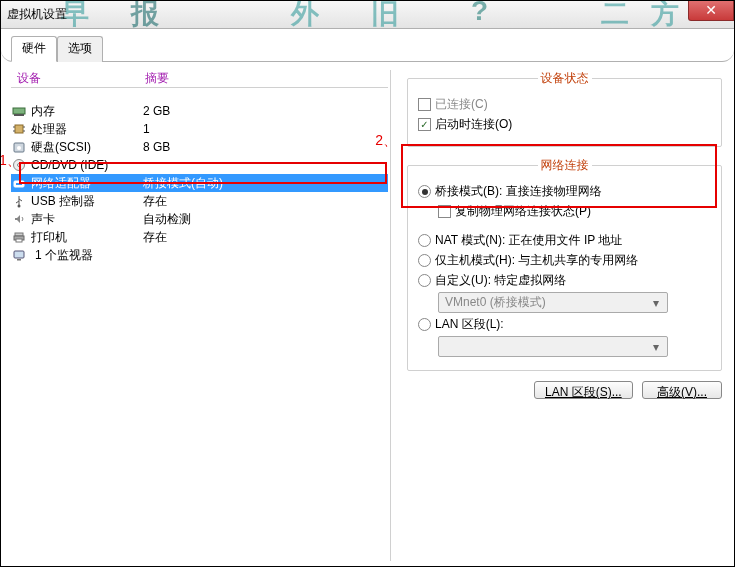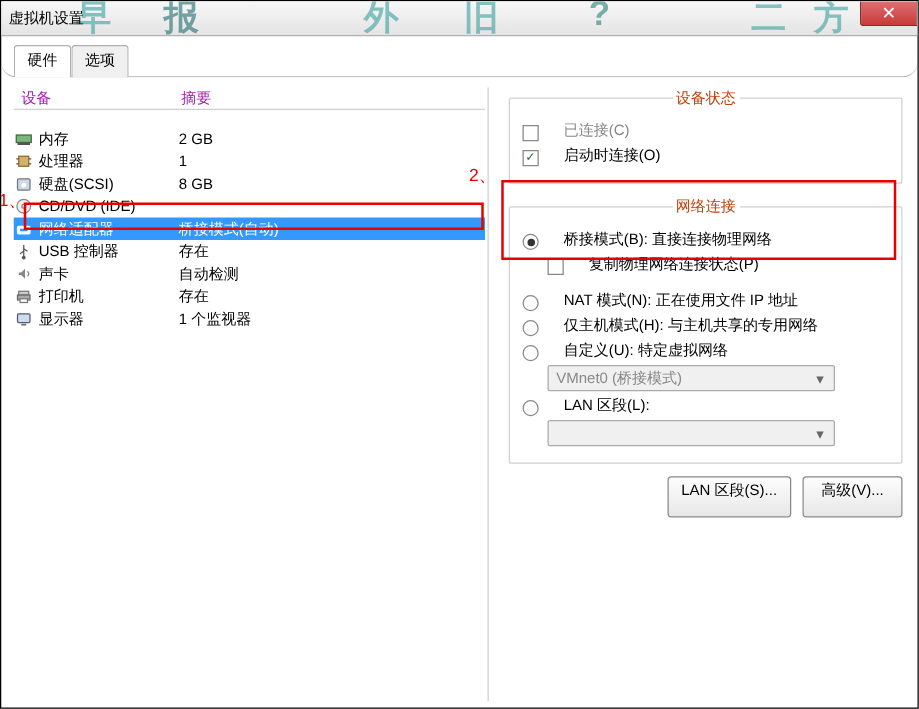--- a/index.html
+++ b/index.html
@@ -134,21 +134,21 @@
     font-size: 14px;
     pointer-events: none;
   }
   fieldset {
     border: 1px solid #d0d0d0;
     border-radius: 2px;
     margin: 0 0 10px 0;
     padding: 6px 10px 10px 10px;
   }
   legend { color: #c2410c; padding: 0 3px; text-align: center; }
-  .row { display: flex; align-items: flex-end; gap: 20px; margin: 3px 0; }
+  .row { display: flex; align-items: center; gap: 4px; margin: 3px 0; }
   .checkbox, .radio {
     width: 13px; height: 13px;
     border: 1px solid #888;
     background: #fff;
     display: inline-flex;
     align-items: center;
     justify-content: center;
     flex-shrink: 0;
   }
   .radio { border-radius: 50%; }
@@ -177,29 +177,30 @@
     border-radius: 2px;
     color: #888;
   }
   .select .arrow {
     width: 14px; text-align: center; color: #666;
   }
   .btns { text-align: right; margin-top: 6px; }
   .btn {
     display: inline-block;
     min-width: 80px;
-    height: 33px;
+    height: 18px;
     line-height: 20px;
     border: 1px solid #888;
     border-radius: 3px;
     background: linear-gradient(#fdfdfd, #e7e7e7);
     text-align: center;
     padding: 0 10px;
     margin-left: 6px;
     cursor: pointer;
+    text-decoration: underline;
   }
   svg { display: block; }
 </style>
 </head>
 <body>
 
 <div class="titlebar">
   <div class="titlebar-bg" aria-hidden="true">
     <span style="left:60px;">早</span>
     <span style="left:130px; color:#1e6d6d;">报</span>
@@ -316,21 +317,20 @@
         <span class="name">打印机</span>
         <span class="summary">存在</span>
       </div>
       <div class="device-row">
         <span class="icon">
             <svg width="14" height="14">
               <rect x="2" y="3" width="10" height="7" rx="1" fill="#cde" stroke="#557"></rect>
               <rect x="5" y="11" width="4" height="1.5" fill="#777"></rect>
             </svg>
           </span>
-        <span class="name">显示器</span>
         <span class="summary">1 个监视器</span>
       </div>
     </div>
   </div>
 
   <div class="right-panel">
     <div class="red-box" style="left:0px; top:82px; width:316px; height:64px;"></div>
 
     <fieldset>
       <legend>设备状态</legend>

